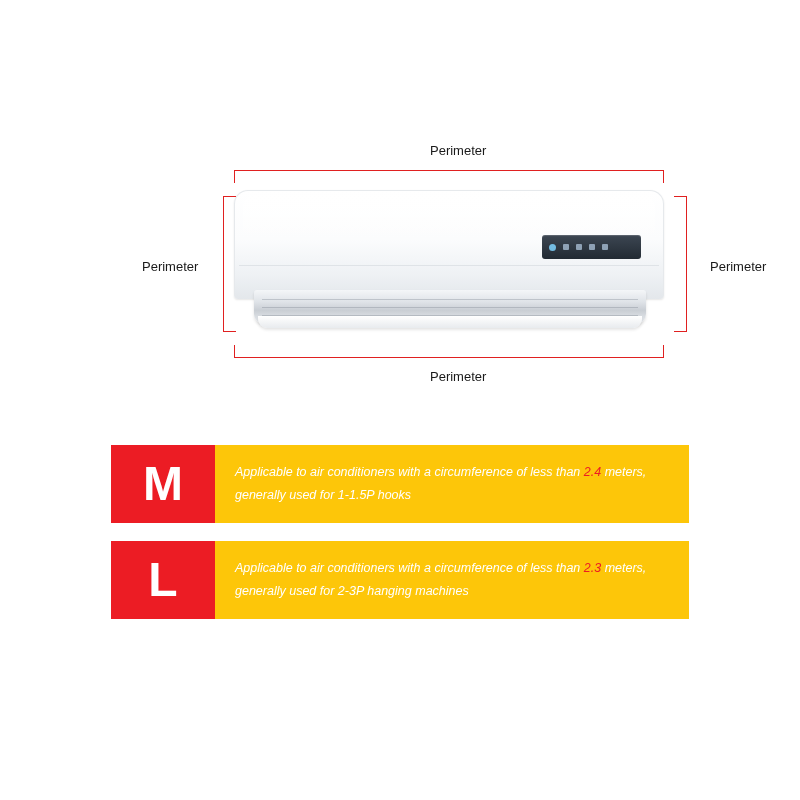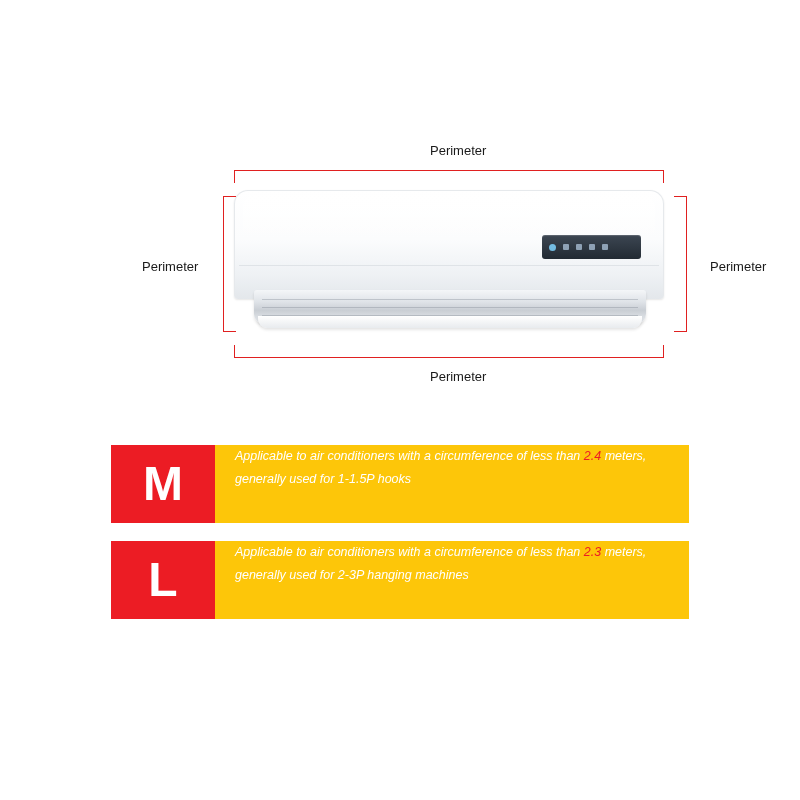--- a/index.html
+++ b/index.html
@@ -173,21 +173,21 @@
   .size-badge-letter {
     color: #ffffff;
     font-size: 48px;
     font-weight: bold;
     line-height: 1;
     font-family: "Liberation Sans", sans-serif;
   }
   .size-text {
     flex: 1 1 auto;
     display: flex;
-    align-items: flex-start;
+    align-items: center;
     padding: 0 16px 0 20px;
   }
   .size-text p {
     margin: 0;
     font-size: 12.5px;
     line-height: 1.85;
     color: #ffffff;
     font-style: italic;
     font-family: "Liberation Sans", sans-serif;
   }

